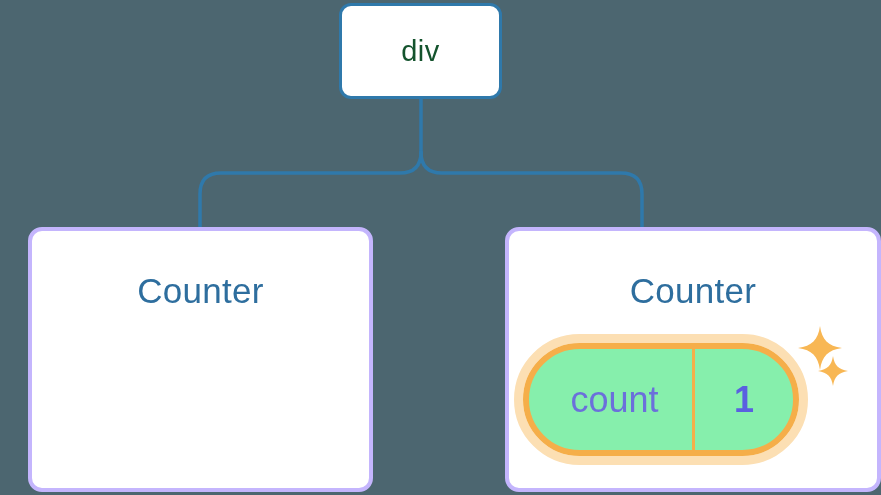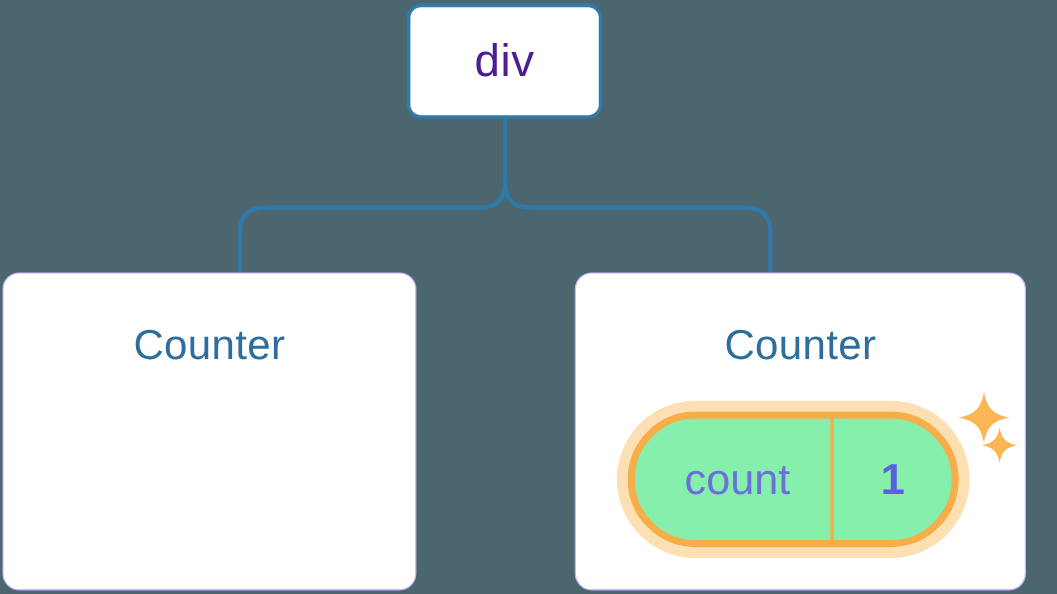--- a/index.html
+++ b/index.html
@@ -38,33 +38,34 @@
     height: 96px;
     background: #ffffff;
     border: 3px solid #2f79ab;
     border-radius: 12px;
     box-sizing: border-box;
     display: flex;
     align-items: center;
     justify-content: center;
   }
   .node-root .node-title {
-    font-size: 38px;
-    color: #4c1d95;
+    font-size: 29px;
+    color: #14532d;
     letter-spacing: 0.5px;
     line-height: 1;
   }
 
   
   .card {
     position: absolute;
     background: #ffffff;
-    border: 1px solid #c4b5fd;
+    border: 4px solid #c4b5fd;
     border-radius: 14px;
     box-sizing: border-box;
+    margin-left: 26px;
   }
   #card-left {
     left: 2px;
     top: 227px;
     width: 345px;
     height: 265px;
   }
   #card-right {
     left: 479px;
     top: 227px;

